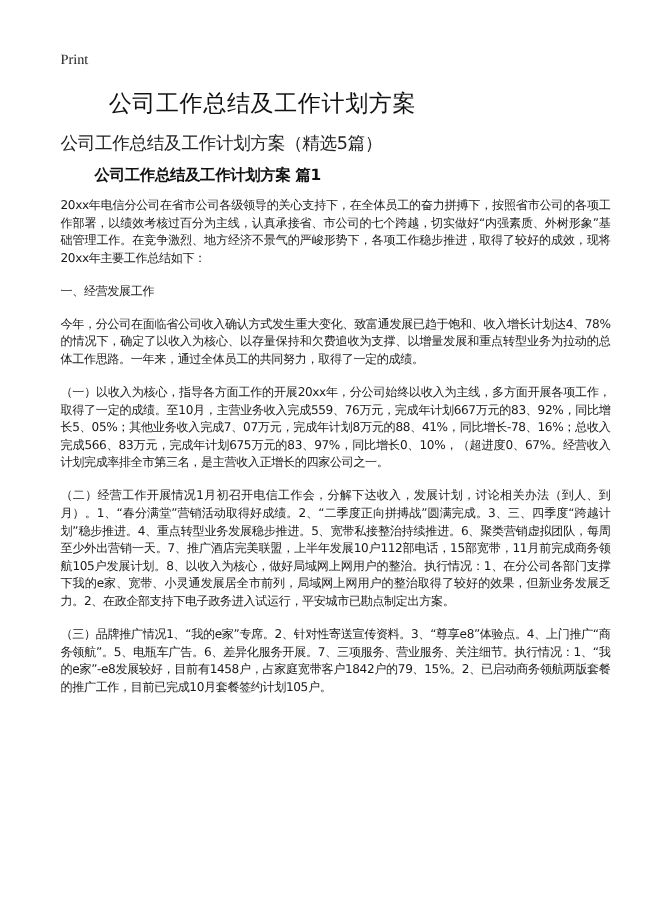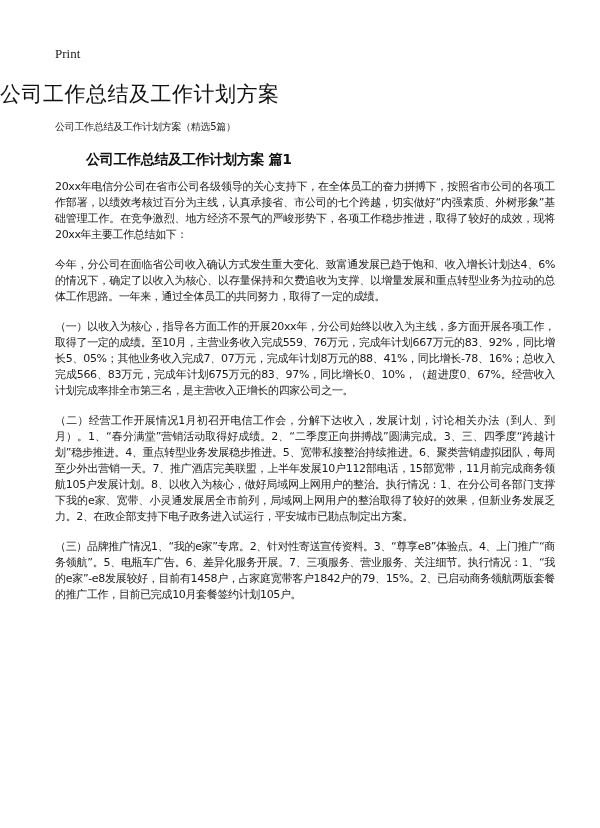--- a/index.html
+++ b/index.html
@@ -9,26 +9,26 @@
     color: #1a1a1a;
   }
   .page { position: relative; width: 477px; height: 828px; }
   .print-link {
     position: absolute; left: 55px; top: 46px;
     font-family: "Liberation Serif", "DejaVu Serif", serif;
     font-size: 13px; color: #222;
   }
   .doc-title {
     position: absolute; left: 0; right: 0; top: 80px;
-    text-align: left; font-size: 21px; font-weight: normal; margin: 0;
+    text-align: center; font-size: 21px; font-weight: normal; margin: 0;
     letter-spacing: 0.5px; color: #111;
   }
   .subtitle {
     position: absolute; left: 55px; top: 120px;
-    font-size: 10px; color: #222; letter-spacing: -0.3px;
+    font-size: 16px; color: #222; letter-spacing: -0.3px;
   }
   .section-heading {
     position: absolute; left: 55px; top: 151px;
     font-size: 14px; font-weight: bold; color: #111; letter-spacing: -0.3px; margin-left: 31px;
   }
   .body {
     position: absolute; left: 55px; top: 179px; width: 500px;
   }
   .para {
     font-size: 11px; line-height: 16px; margin: 0 0 14px 0;
@@ -40,18 +40,19 @@
 <body>
 
 <div class="page">
   <div class="print-link">Print</div>
   <h1 class="doc-title">公司工作总结及工作计划方案</h1>
   <div class="subtitle">公司工作总结及工作计划方案（精选5篇）</div>
   <div class="section-heading">公司工作总结及工作计划方案 篇1</div>
 
   <div class="body">
     <p class="para">20xx年电信分公司在省市公司各级领导的关心支持下，在全体员工的奋力拼搏下，按照省市公司的各项工作部署，以绩效考核过百分为主线，认真承接省、市公司的七个跨越，切实做好“内强素质、外树形象”基础管理工作。在竞争激烈、地方经济不景气的严峻形势下，各项工作稳步推进，取得了较好的成效，现将20xx年主要工作总结如下：</p>
-    <p class="para">今年，分公司在面临省公司收入确认方式发生重大变化、致富通发展已趋于饱和、收入增长计划达4、6%的情况下，确定了以收入为核心、以存量保持和欠费追收为支撑、以增量发展和重点转型业务为拉动的总体工作思路。一年来，通过全体员工的共同努力，取得了一定的成绩。</p>
+    <p class="para heading-line">一、经营发展工作</p>
+    <p class="para">今年，分公司在面临省公司收入确认方式发生重大变化、致富通发展已趋于饱和、收入增长计划达4、78%的情况下，确定了以收入为核心、以存量保持和欠费追收为支撑、以增量发展和重点转型业务为拉动的总体工作思路。一年来，通过全体员工的共同努力，取得了一定的成绩。</p>
     <p class="para">（一）以收入为核心，指导各方面工作的开展20xx年，分公司始终以收入为主线，多方面开展各项工作，取得了一定的成绩。至10月，主营业务收入完成559、76万元，完成年计划667万元的83、92%，同比增长5、05%；其他业务收入完成7、07万元，完成年计划8万元的88、41%，同比增长-78、16%；总收入完成566、83万元，完成年计划675万元的83、97%，同比增长0、10%，（超进度0、67%。经营收入计划完成率排全市第三名，是主营收入正增长的四家公司之一。</p>
     <p class="para">（二）经营工作开展情况1月初召开电信工作会，分解下达收入，发展计划，讨论相关办法（到人、到月）。1、“春分满堂”营销活动取得好成绩。2、“二季度正向拼搏战”圆满完成。3、三、四季度“跨越计划”稳步推进。4、重点转型业务发展稳步推进。5、宽带私接整治持续推进。6、聚类营销虚拟团队，每周至少外出营销一天。7、推广酒店完美联盟，上半年发展10户112部电话，15部宽带，11月前完成商务领航105户发展计划。8、以收入为核心，做好局域网上网用户的整治。执行情况：1、在分公司各部门支撑下我的e家、宽带、小灵通发展居全市前列，局域网上网用户的整治取得了较好的效果，但新业务发展乏力。2、在政企部支持下电子政务进入试运行，平安城市已勘点制定出方案。</p>
     <p class="para">（三）品牌推广情况1、“我的e家”专席。2、针对性寄送宣传资料。3、“尊享e8”体验点。4、上门推广“商务领航”。5、电瓶车广告。6、差异化服务开展。7、三项服务、营业服务、关注细节。执行情况：1、“我的e家”-e8发展较好，目前有1458户，占家庭宽带客户1842户的79、15%。2、已启动商务领航两版套餐的推广工作，目前已完成10月套餐签约计划105户。</p>
   </div>
 </div>
 
 </body></html>

